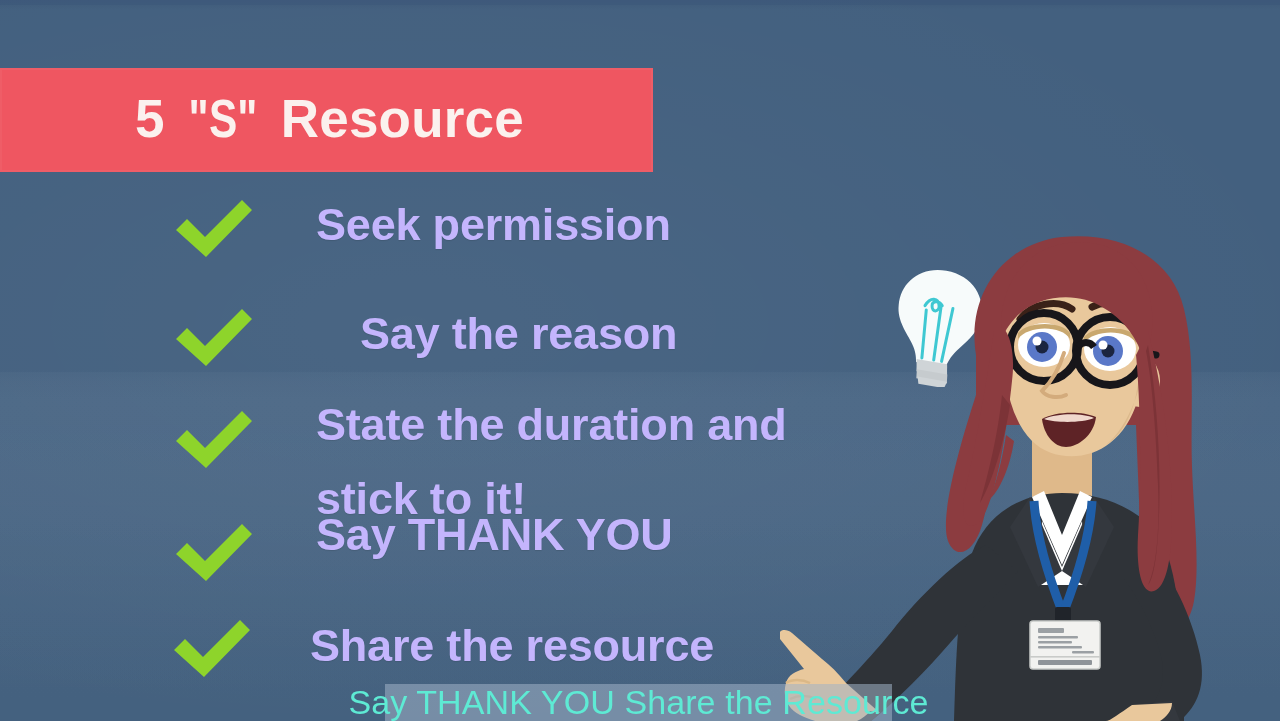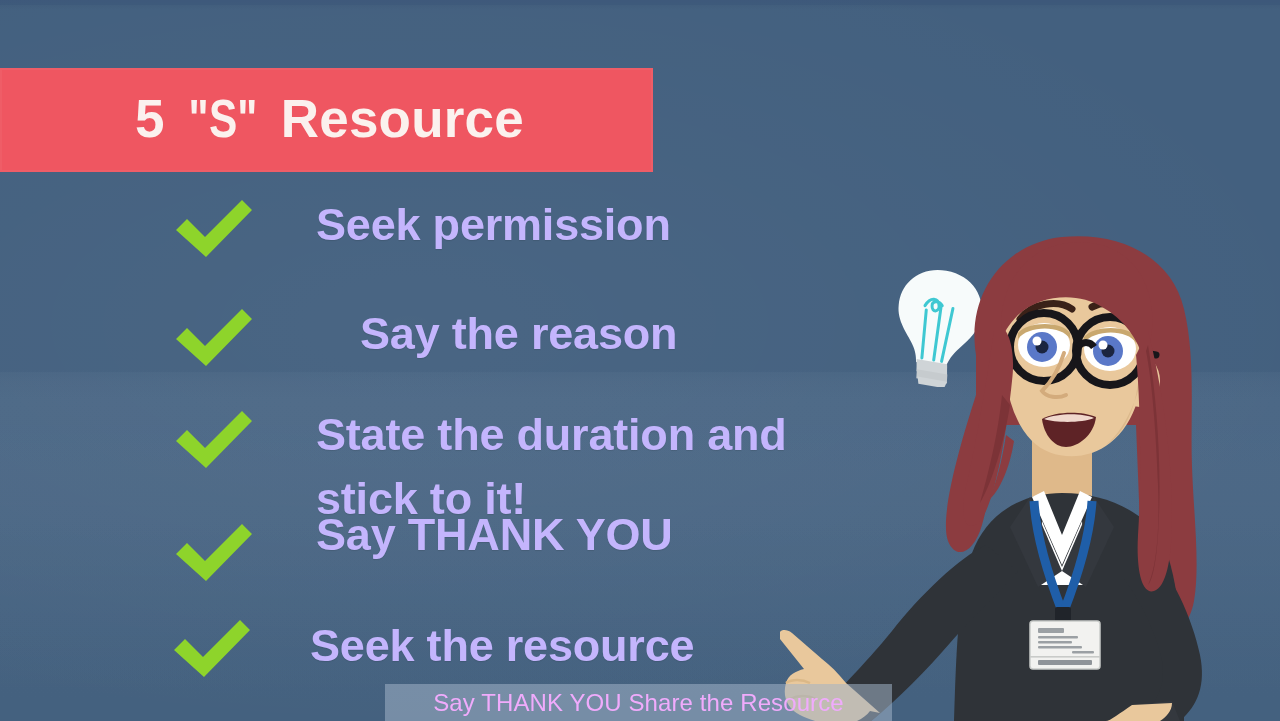--- a/index.html
+++ b/index.html
@@ -99,22 +99,22 @@
     left: 385px;
     top: 684px;
     width: 507px;
     height: 37px;
     background: rgba(160,178,198,.55);
     display: flex;
     align-items: center;
     justify-content: center;
   }
   .caption-text {
-    color: #f0abfc;
-    font-size: 24px;
+    color: #5eead4;
+    font-size: 34px;
     font-family: "Liberation Sans", sans-serif;
     letter-spacing: .1px;
     white-space: nowrap;
   }
 
   
   .character {
     position: absolute;
     left: 780px;
     top: 235px;
@@ -159,36 +159,36 @@
         <path d="M4 34 L15 23 L33 41 L70 4 L80 14 L34 61 Z" fill="#8ed42b"></path>
       </svg>
     </div>
     <div class="bullet-text" style="left:316px; top:125px;margin-left:44px;">Say the reason</div>
 
     <div class="check-icon" style="left:172px; top:225px;">
       <svg viewBox="0 0 84 72" xmlns="http://www.w3.org/2000/svg" aria-hidden="true">
         <path d="M4 34 L15 23 L33 41 L70 4 L80 14 L34 61 Z" fill="#8ed42b"></path>
       </svg>
     </div>
-    <div class="bullet-text" style="left:316px; top:226px; width:500px;">State the duration and</div>
+    <div class="bullet-text" style="left:316px; top:216px; width:500px;">State the duration and</div>
     <div class="bullet-text" style="left:316px; top:290px; width:500px;">stick to it!</div>
 
     <div class="check-icon" style="left:172px; top:338px;">
       <svg viewBox="0 0 84 72" xmlns="http://www.w3.org/2000/svg" aria-hidden="true">
         <path d="M4 34 L15 23 L33 41 L70 4 L80 14 L34 61 Z" fill="#8ed42b"></path>
       </svg>
     </div>
     <div class="bullet-text" style="left:316px; top:326px;">Say THANK YOU</div>
 
     <div class="check-icon" style="left:170px; top:434px;">
       <svg viewBox="0 0 84 72" xmlns="http://www.w3.org/2000/svg" aria-hidden="true">
         <path d="M4 34 L15 23 L33 41 L70 4 L80 14 L34 61 Z" fill="#8ed42b"></path>
       </svg>
     </div>
-    <div class="bullet-text" style="left:310px; top:437px;">Seek the resource</div>
+    <div class="bullet-text" style="left:310px; top:437px;">Share the resource</div>
 
   </div>
 
   <div class="lightbulb">
     <svg viewBox="0 0 118 125" xmlns="http://www.w3.org/2000/svg" aria-hidden="true">
       <g transform="rotate(10 59 62)">
         <path d="M59 8
                  C 32 8, 16 28, 18 50
                  C 19 66, 31 76, 38 86
                  C 43 93, 44 98, 45 103

